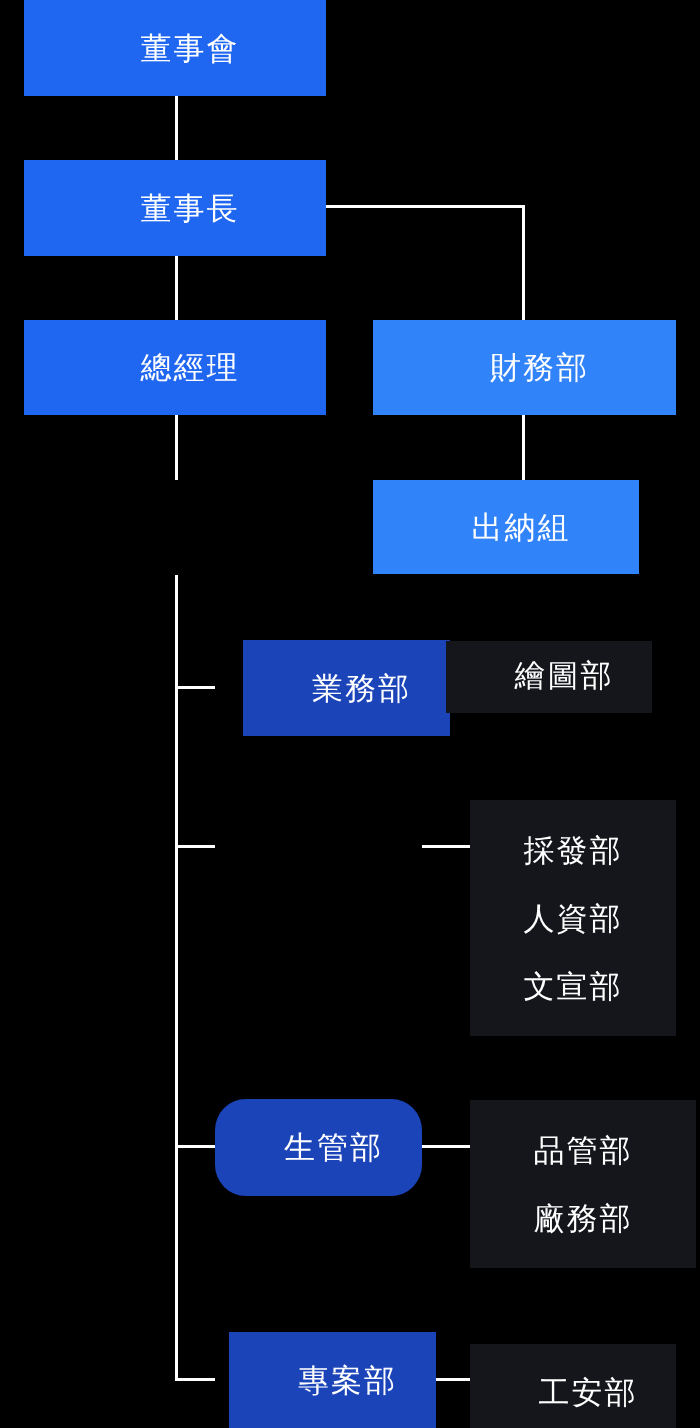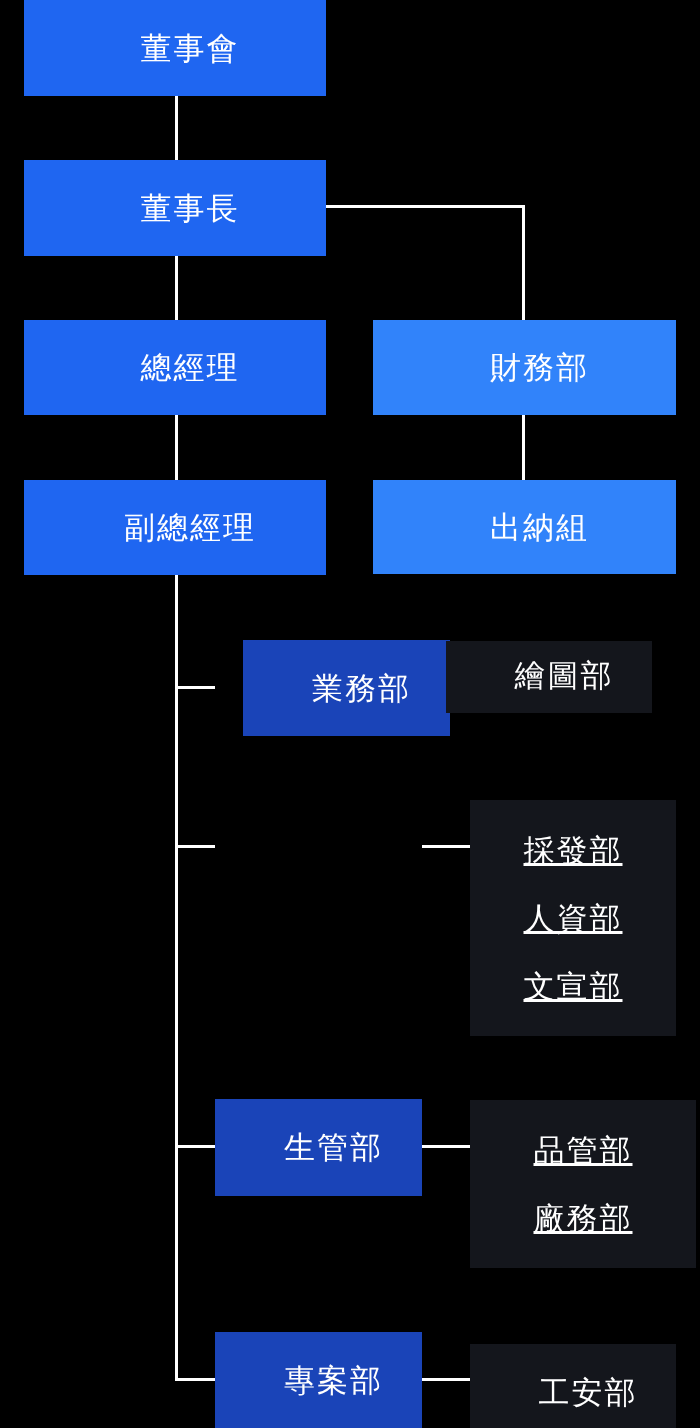--- a/index.html
+++ b/index.html
@@ -30,37 +30,36 @@
     padding-left:30px;
   }
   .exec{background:var(--c-exec);}
   .fin{background:var(--c-fin);}
   .dept{background:var(--c-dept);}
   .sub{background:var(--c-sub);}
   .sub.multi{
     flex-direction:column;
     justify-content:space-around;
     padding:16px 0;
-    text-decoration:underline;
   }
   .line{position:absolute;background:var(--c-line);}
 
   
   .b-board   {left:24px;top:0;width:302px;height:96px;}
   .b-chair   {left:24px;top:160px;width:302px;height:96px;}
   .b-gm      {left:24px;top:320px;width:302px;height:95px;text-align:center;}
   .b-vgm     {left:24px;top:480px;width:302px;height:95px;}
   
   .b-fin     {left:373px;top:320px;width:303px;height:95px;}
-  .b-cash    {left:373px;top:480px;width:303px;height:94px;}
+  .b-cash    {left:373px;top:480px;width:266px;height:94px;}
   
   .b-dept1   {left:215px;top:640px;width:207px;height:96px;margin-left:28px;}
   .b-dept2   {left:215px;top:799px;width:207px;height:96px;}
-  .b-dept3   {left:215px;top:1099px;width:207px;height:97px;}
-  .b-dept4   {left:215px;top:1332px;width:207px;height:96px;align-items:center;}
+  .b-dept3   {left:215px;top:1099px;width:207px;height:97px;border-radius:31px;}
+  .b-dept4   {left:229px;top:1332px;width:207px;height:96px;align-items:center;}
   
   .b-sub1    {left:446px;top:641px;width:206px;height:72px;font-family:Liberation Mono, monospace;}
   .b-sub2    {left:470px;top:800px;width:206px;height:236px;}
   .b-sub3    {left:470px;top:1100px;width:226px;height:168px;}
   .b-sub4    {left:470px;top:1332px;width:206px;height:96px;margin-top:12px;}
 
   
   .l-v1   {left:175px;top:96px;width:3px;height:64px;}
   .l-v2   {left:175px;top:256px;width:3px;height:64px;}
   .l-v3   {left:175px;top:415px;width:3px;height:65px;}
@@ -100,23 +99,20 @@
 
   <div class="node exec b-board">
     <span>董事會</span>
   </div>
   <div class="node exec b-chair">
     <span>董事長</span>
   </div>
   <div class="node exec b-gm">
     <span>總經理</span>
   </div>
-  <div class="node exec b-vgm">
-    <span>副總經理</span>
-  </div>
 
   <div class="node fin b-fin">
     <span>財務部</span>
   </div>
   <div class="node fin b-cash">
     <span>出納組</span>
   </div>
 
   <div class="node dept b-dept1">
     <span>業務部</span>

